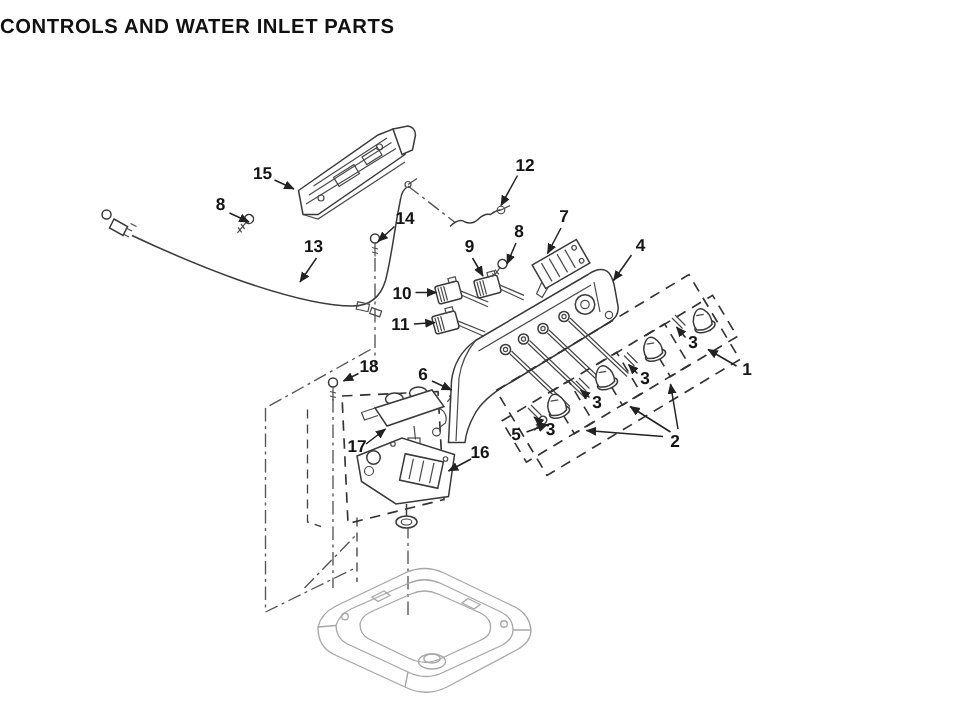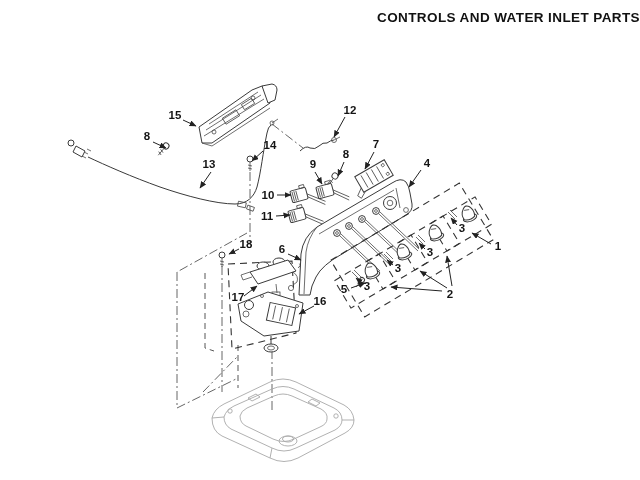--- a/index.html
+++ b/index.html
@@ -1,18 +1,18 @@
 <!DOCTYPE html>
 <html><head>
 <meta charset="utf-8">
 <style>
   html,body{margin:0;padding:0;background:#fff;}
   #stage{position:relative;width:640px;height:480px;background:#ffffff;overflow:hidden;
          font-family:"Liberation Sans",sans-serif;}
-  #title{position:absolute;left:0;right:0;top:10px;text-align:right;
+  #title{position:absolute;left:0;right:0;top:10px;text-align:left;
          font-size:13.5px;font-weight:bold;letter-spacing:.4px;color:#111;}
   svg{position:absolute;left:0;top:0;}
   .ln{stroke:#3a3a3a;stroke-width:1;fill:none;}
   .lnf{stroke:#3a3a3a;stroke-width:1;fill:#ffffff;}
   .thin{stroke:#4a4a4a;stroke-width:.8;fill:none;}
   .dashdot{stroke:#555;stroke-width:.9;fill:none;stroke-dasharray:9 3 2 3;}
   .dashed{stroke:#444;stroke-width:.9;fill:none;stroke-dasharray:6 4;}
   .kbox{stroke:#333;stroke-width:1.1;fill:none;stroke-dasharray:7 5;}
   .gray{stroke:#a8a8a8;stroke-width:.9;fill:none;}
   .callout{font-family:"Liberation Sans",sans-serif;font-size:11.5px;font-weight:bold;fill:#141414;}

